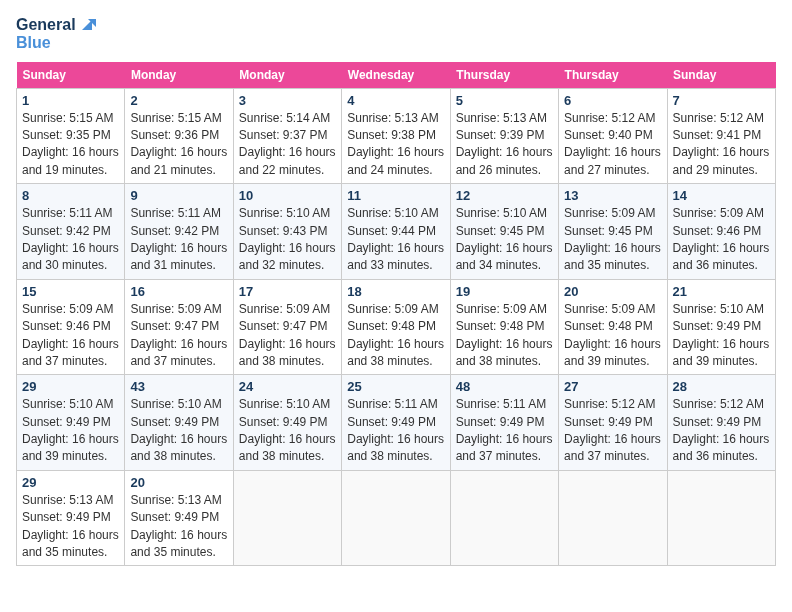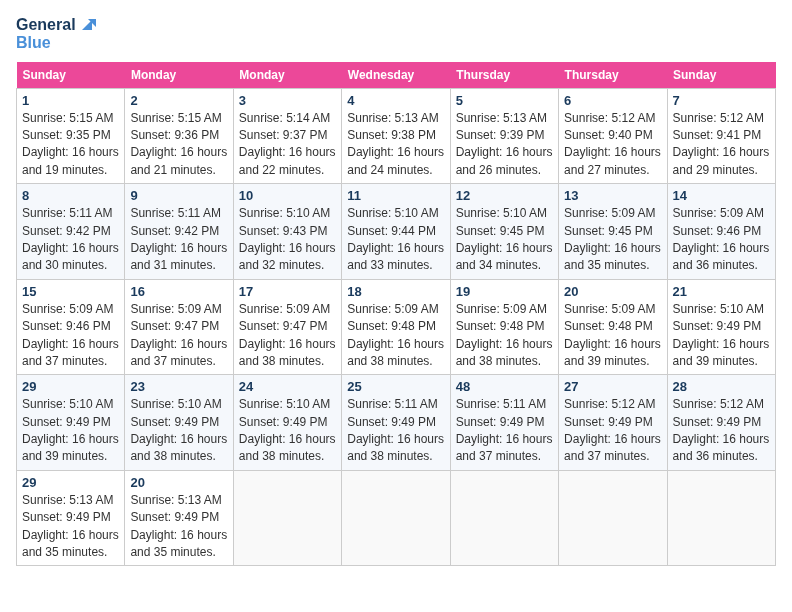--- a/index.html
+++ b/index.html
@@ -285,21 +285,21 @@
       <tr>
         <td>
         <span class="day-num">29</span>
         <div class="day-info">
           Sunrise: 5:10 AM<br>
           Sunset: 9:49 PM<br>
           Daylight: 16 hours and 39 minutes.
         </div>
       </td>
         <td>
-        <span class="day-num">23</span>
+        <span class="day-num">43</span>
         <div class="day-info">
           Sunrise: 5:10 AM<br>
           Sunset: 9:49 PM<br>
           Daylight: 16 hours and 38 minutes.
         </div>
       </td>
         <td>
         <span class="day-num">24</span>
         <div class="day-info">
           Sunrise: 5:10 AM<br>

